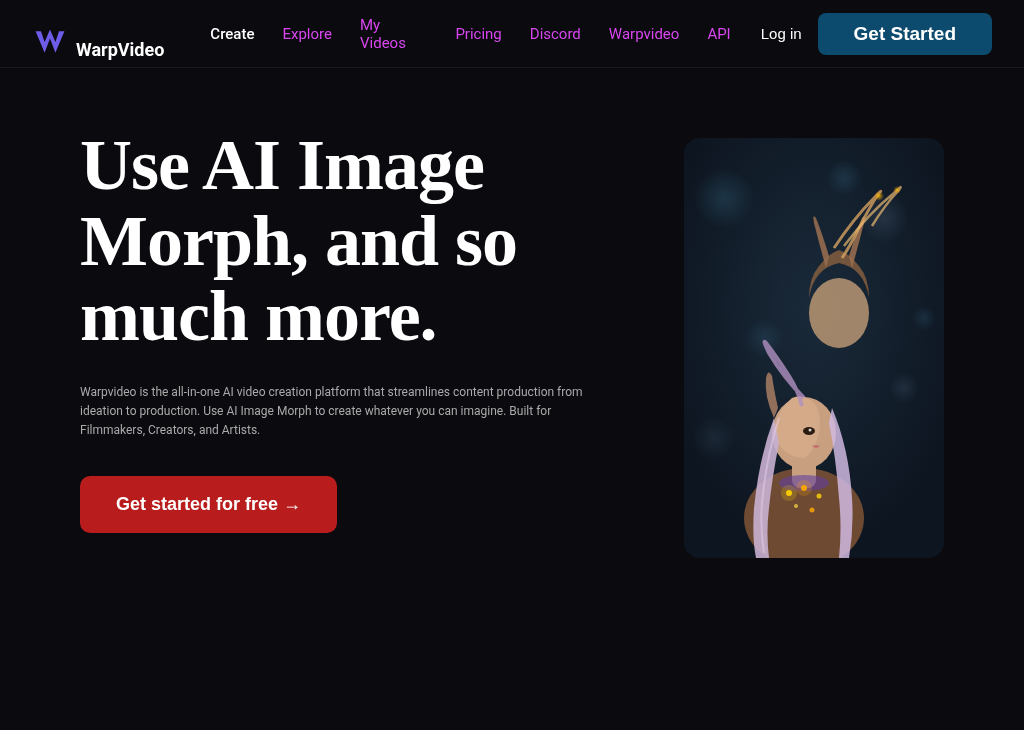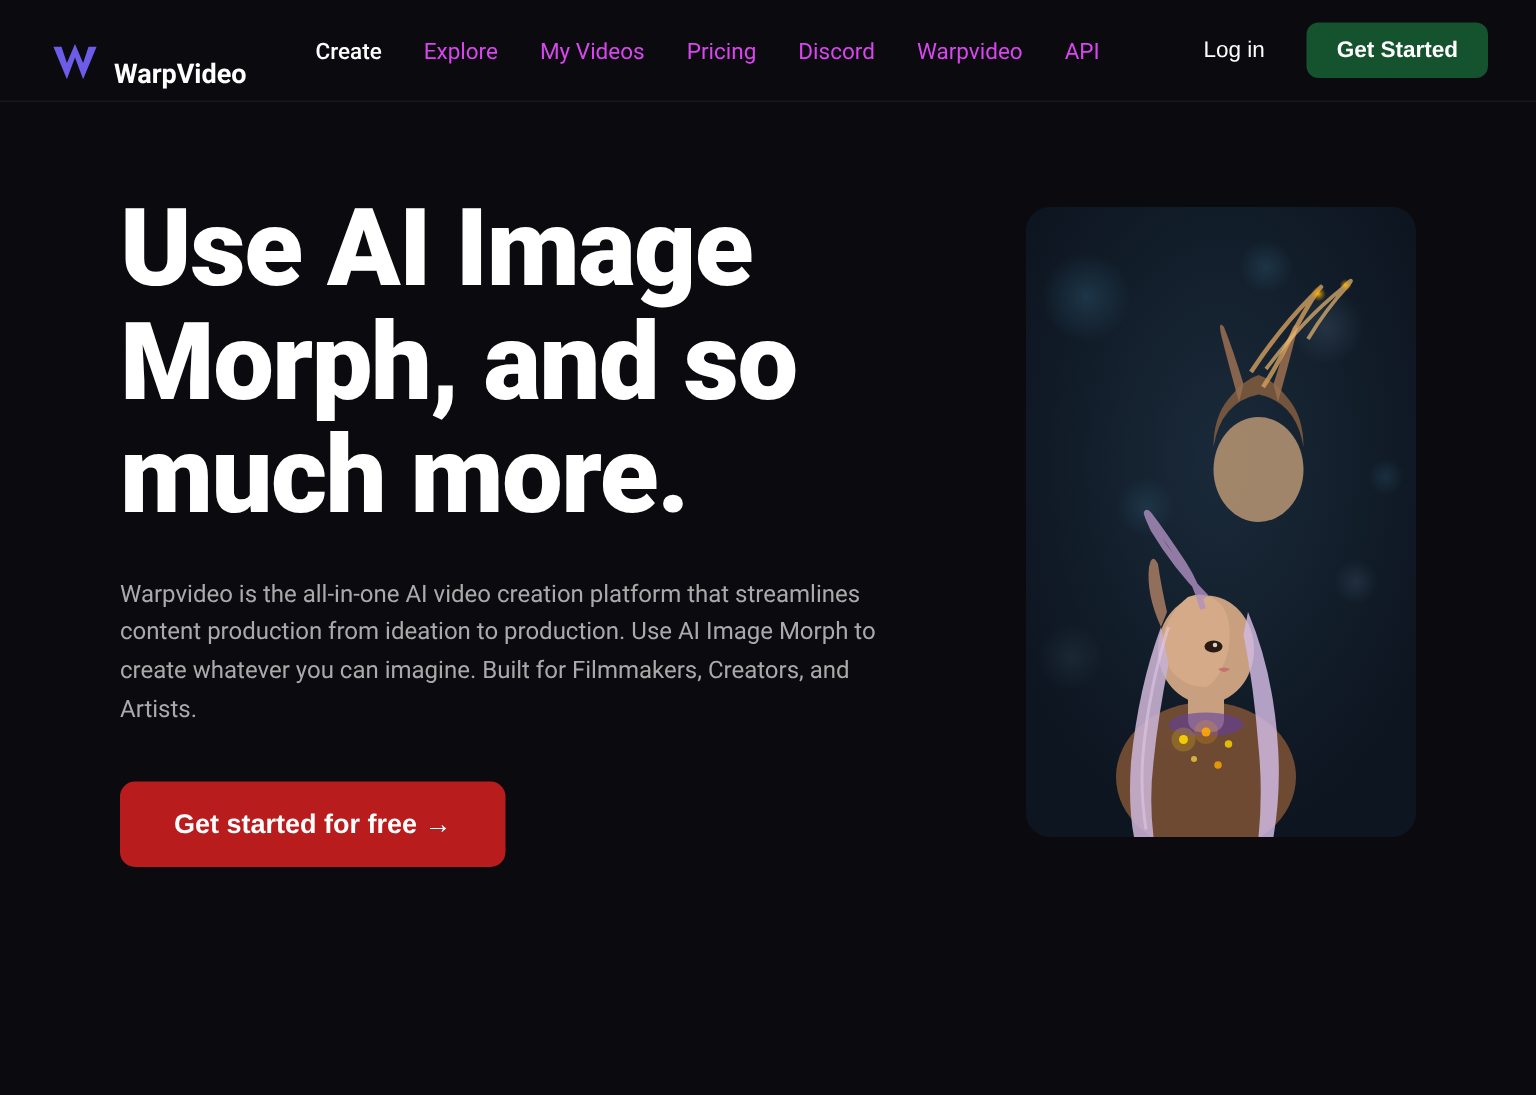--- a/index.html
+++ b/index.html
@@ -60,40 +60,39 @@
     }
 
     .nav-link.active {
       color: #ffffff;
       font-weight: 500;
     }
 
     .nav-actions {
       display: flex;
       align-items: center;
-      gap: 12px;
       justify-content: center;
     }
 
     .btn-login {
       color: #ffffff;
       background: transparent;
       border: none;
       padding: 8px 16px;
       font-size: 15px;
       cursor: pointer;
       border-radius: 6px;
     }
 
     .btn-get-started {
-      background-color: #14532d;
+      background-color: #0c4a6e;
       color: #ffffff;
       border: none;
-      padding: 10px 20px;
-      font-size: 15px;
+      padding: 10px 36px;
+      font-size: 19px;
       font-weight: 600;
       border-radius: 8px;
       cursor: pointer;
     }
 
     
     .hero {
       display: flex;
       align-items: flex-start;
       padding: 60px 80px 40px 80px;
@@ -106,24 +105,25 @@
       max-width: 600px;
     }
 
     .hero-title {
       font-size: 72px;
       font-weight: 900;
       line-height: 1.05;
       color: #ffffff;
       margin-bottom: 28px;
       letter-spacing: -1px;
+      font-family: Liberation Serif, serif;
     }
 
     .hero-description {
-      font-size: 16px;
+      font-size: 12px;
       line-height: 1.6;
       color: #aaaaaa;
       max-width: 520px;
       margin-bottom: 36px;
     }
 
     .btn-cta {
       background-color: #b91c1c;
       color: #ffffff;
       border: none;

